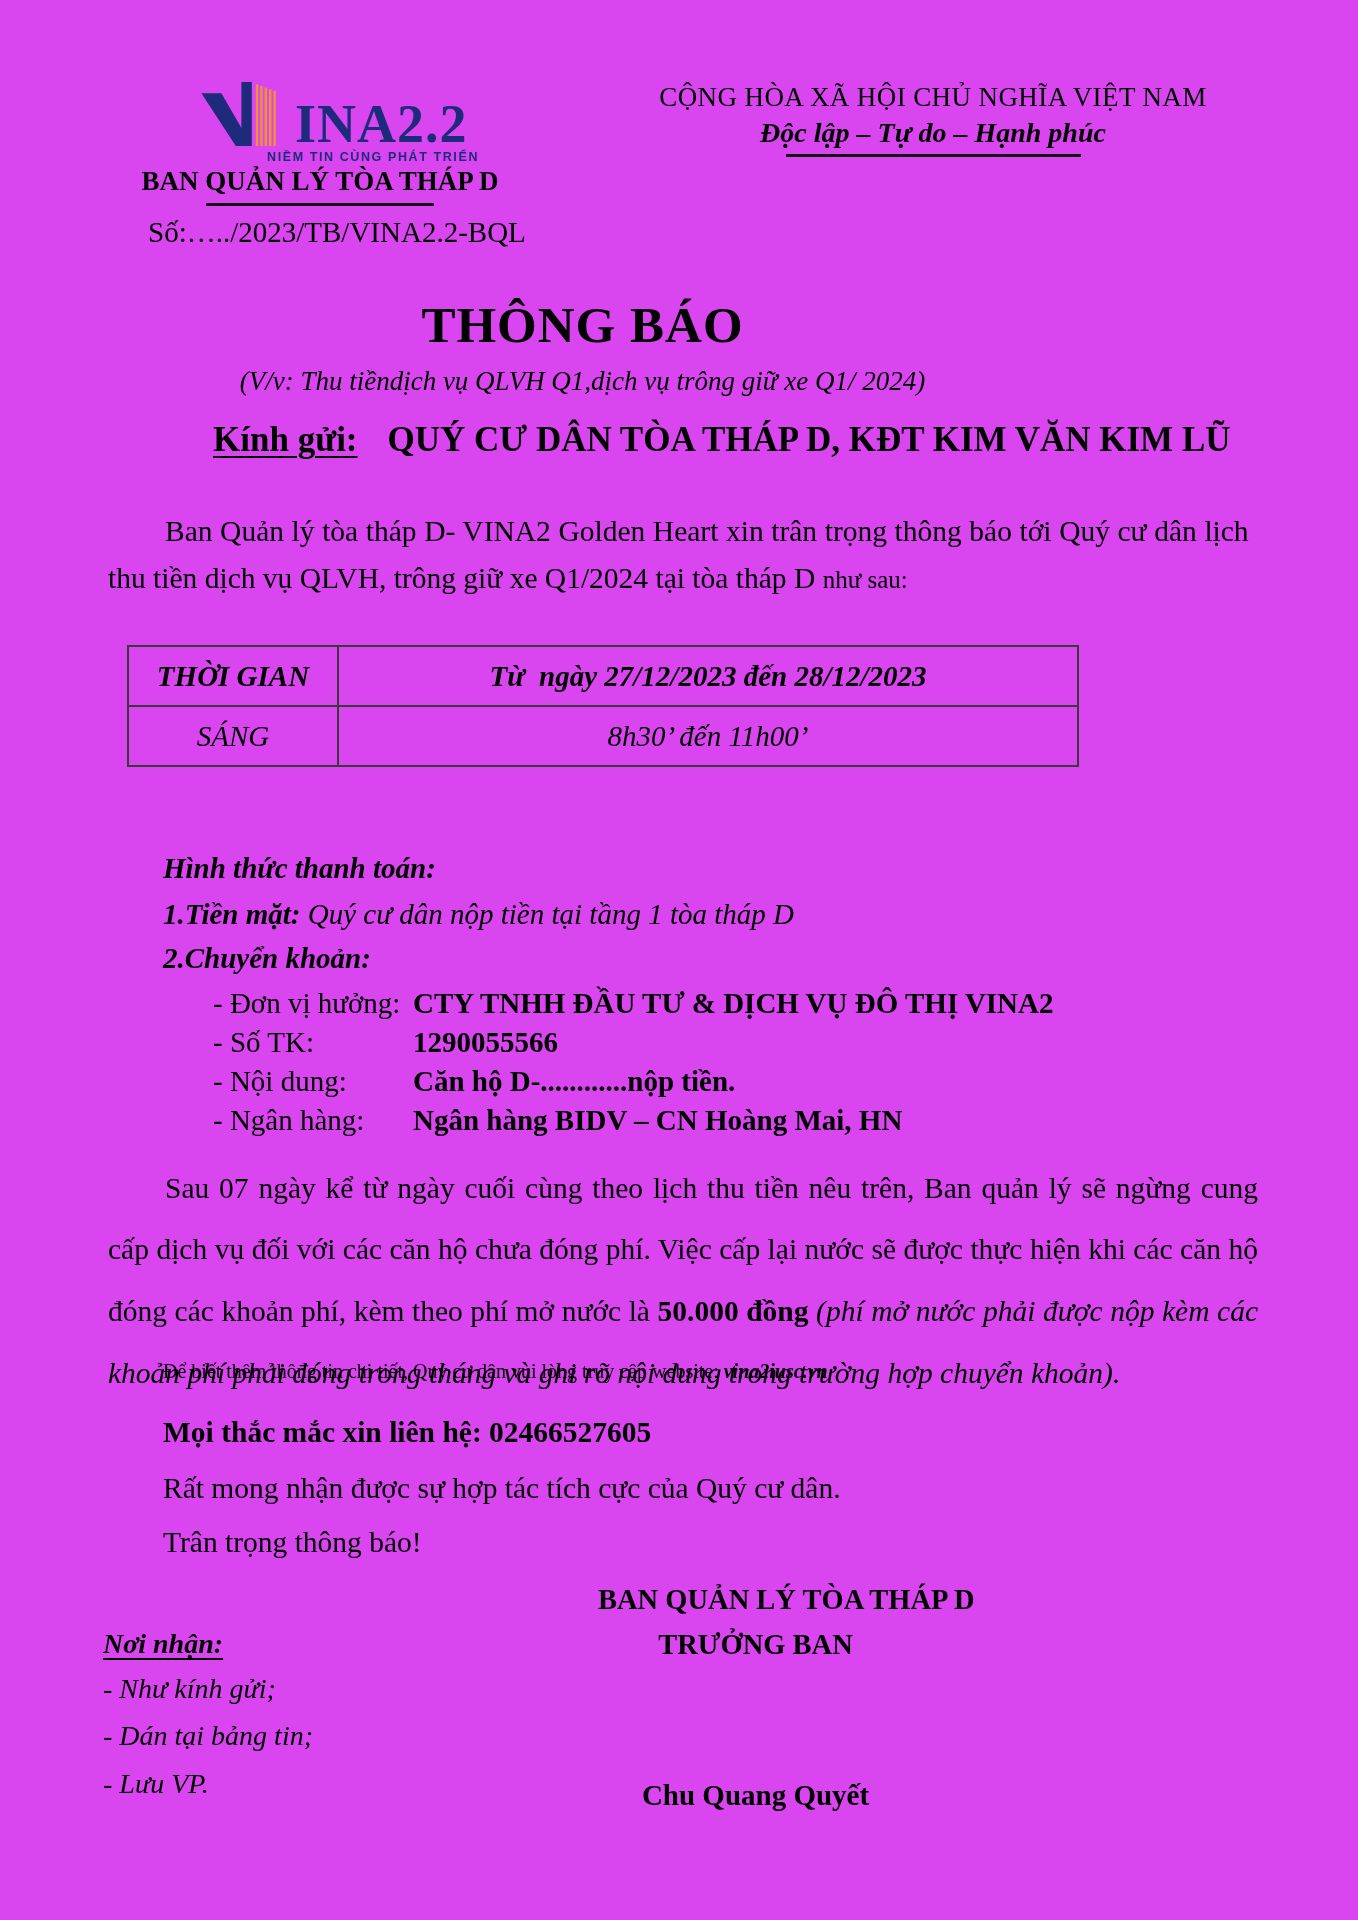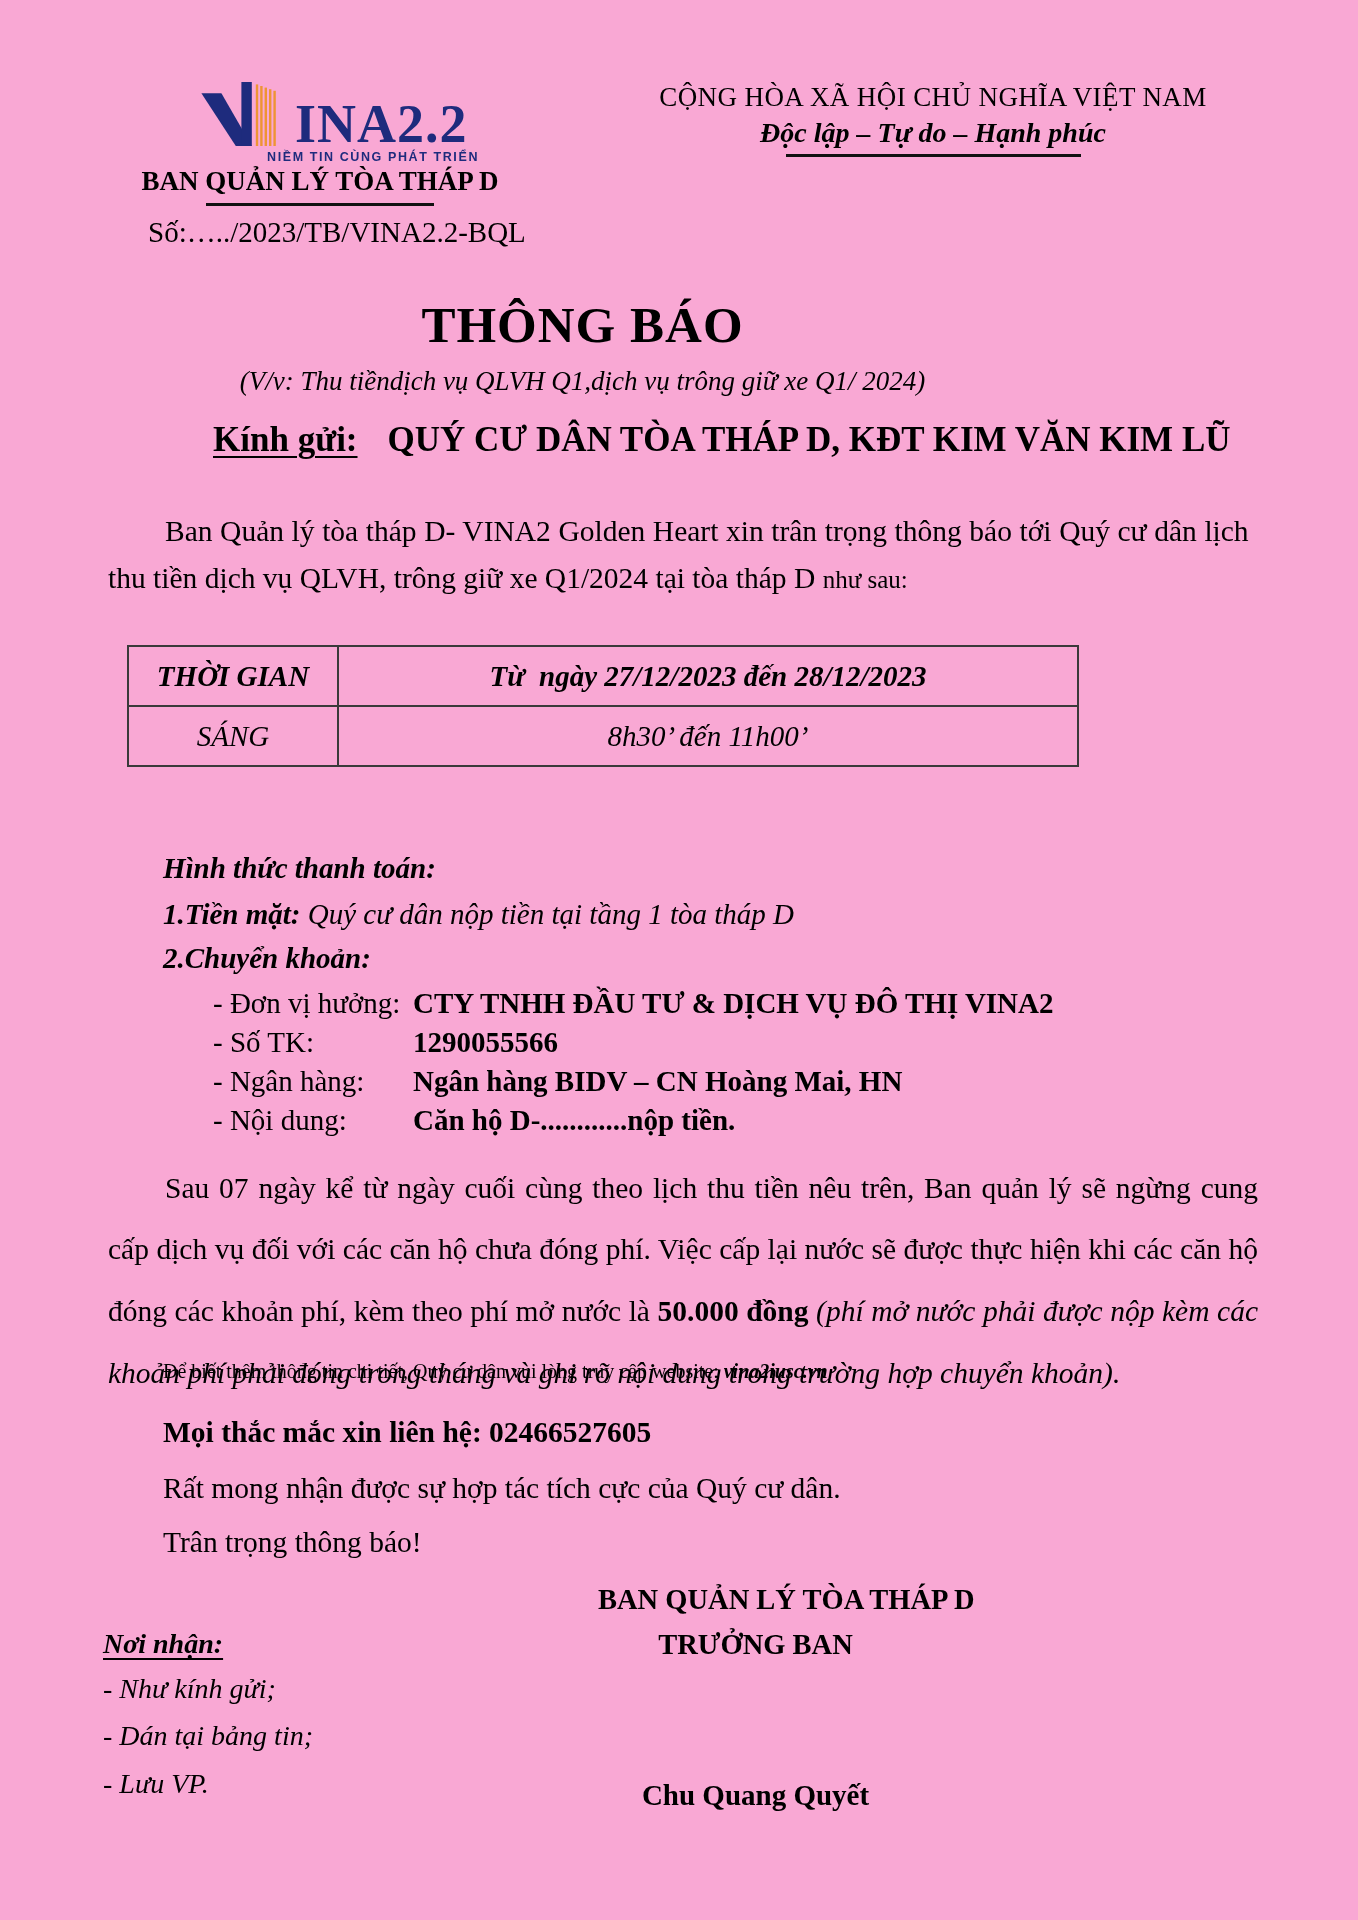--- a/index.html
+++ b/index.html
@@ -1,17 +1,17 @@
 <!DOCTYPE html>
 <html><head>
 <meta charset="utf-8">
 <style>
   html,body{margin:0;padding:0;background:#ffffff;}
   .page{
-    position:relative;width:1358px;height:1920px;background:#f9a8d4;
+    position:relative;width:1358px;height:1920px;background:#d946ef;
     font-family:"Liberation Serif","DejaVu Serif",serif;color:#000;
     overflow:hidden;
   }
   
   .logo{position:absolute;left:193px;top:82px;width:320px;}
   .logo-row{display:flex;align-items:flex-end;}
   .logo-mark{display:block;}
   .brand{
     font-weight:bold;font-size:54px;line-height:0.82;color:#1e2b7d;
     letter-spacing:1px;margin-left:2px;
@@ -159,26 +159,26 @@
   <div class="pay-details">
     <div class="pay-row">
       <span class="pay-label">- Đơn vị hưởng:</span>
       <span class="pay-value">CTY TNHH ĐẦU TƯ &amp; DỊCH VỤ ĐÔ THỊ VINA2</span>
     </div>
     <div class="pay-row">
       <span class="pay-label">- Số TK:</span>
       <span class="pay-value">1290055566</span>
     </div>
     <div class="pay-row">
+      <span class="pay-label">- Nội dung:</span>
+      <span class="pay-value">Căn hộ D-............nộp tiền.</span>
+    </div>
+    <div class="pay-row">
       <span class="pay-label">- Ngân hàng:</span>
       <span class="pay-value">Ngân hàng BIDV – CN Hoàng Mai, HN</span>
-    </div>
-    <div class="pay-row">
-      <span class="pay-label">- Nội dung:</span>
-      <span class="pay-value">Căn hộ D-............nộp tiền.</span>
     </div>
   </div>
 
   <p class="main-para"><span>Sau 07 ngày kể từ ngày cuối cùng theo lịch thu tiền nêu trên, Ban quản lý sẽ ngừng cung cấp dịch vụ đối với các căn hộ chưa đóng phí. Việc cấp lại nước sẽ được thực hiện khi các căn hộ đóng các khoản phí, kèm theo phí mở nước là </span><span class="fee">50.000 đồng</span><span class="para-italic"> (phí mở nước phải được nộp kèm các khoản phí phải đóng trong tháng và ghi rõ nội dung trong trường hợp chuyển khoản).</span></p>
 
   <div class="website-line">
     <span>Để biết thêm thông tin chi tiết, Quý cư dân vui lòng truy cập website: </span><span class="website">vina2iusc.vn</span>
   </div>
   <div class="contact-line">Mọi thắc mắc xin liên hệ: 02466527605</div>
   <div class="closing1">Rất mong nhận được sự hợp tác tích cực của Quý cư dân.</div>

